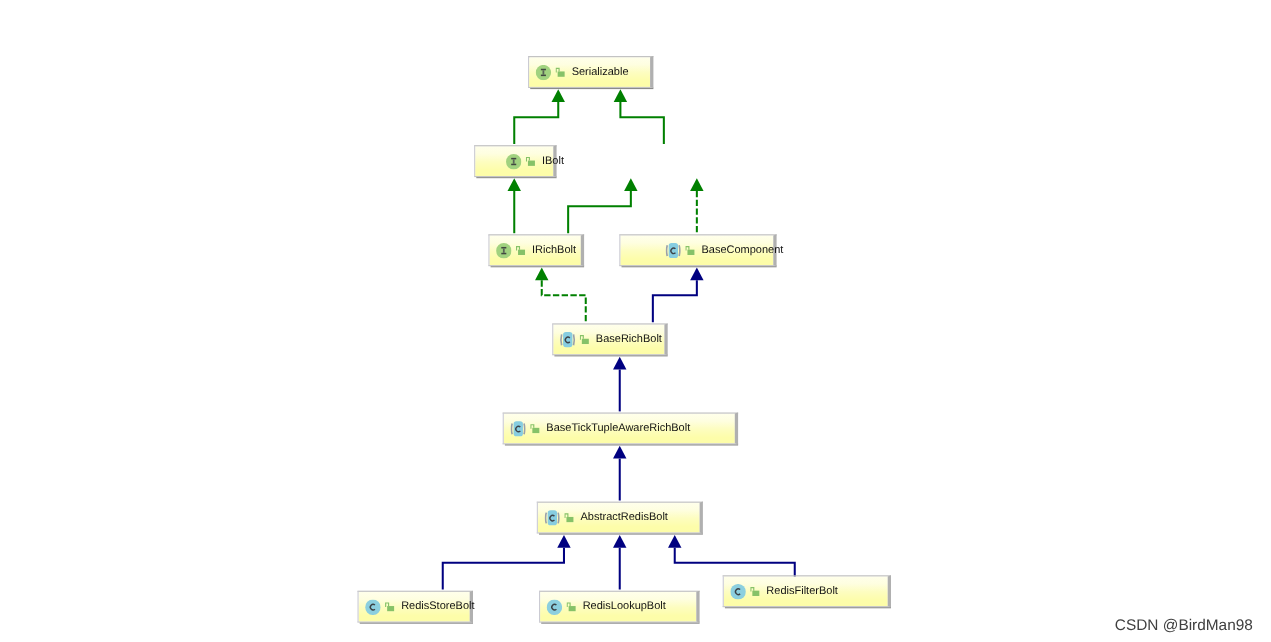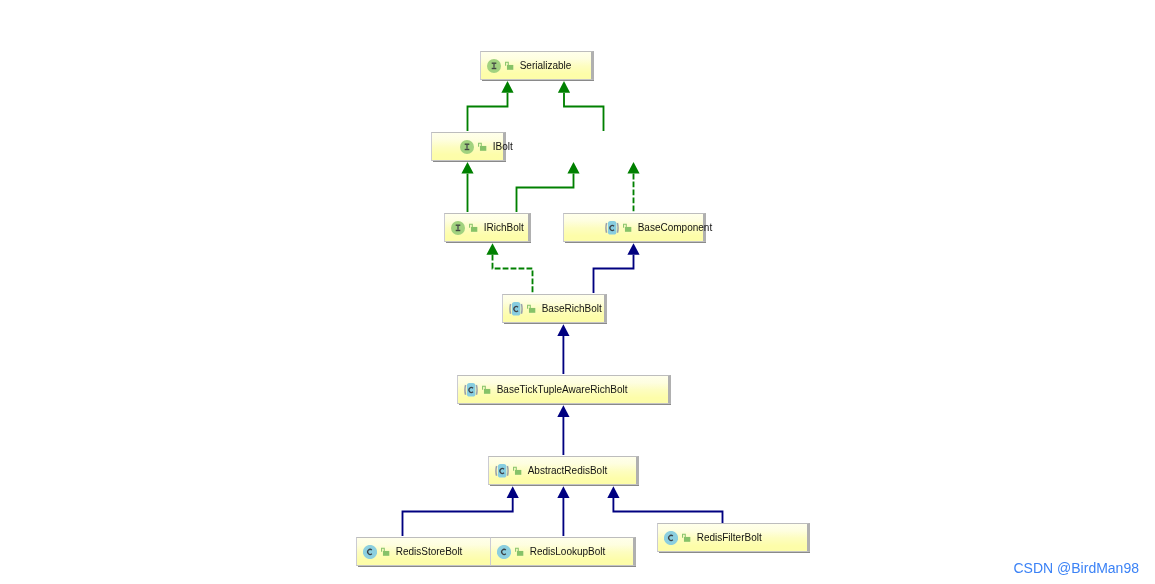--- a/index.html
+++ b/index.html
@@ -10,21 +10,21 @@
   svg.edges{position:absolute;left:0;top:0;width:1155px;height:584px;}
   .node{position:absolute;box-sizing:border-box;display:flex;align-items:center;
         background:linear-gradient(to bottom,#ffffeb 0%,#fefee0 25%,#fdfdc0 52%,#fdfdaa 80%,#fdfda8 100%);
         border-top:1px solid #bdbdbd;border-left:1px solid #cbcbd3;
         border-right:3px solid #b0b0b0;border-bottom:1px solid #c3c3c3;
         height:29px;padding-left:6px;}
   .node::after{content:"";position:absolute;left:1px;right:-3px;bottom:-2px;height:1px;background:#8a8a8a;}
   .node .lbl{font-size:10px;color:#131313;white-space:nowrap;margin-left:5.7px;margin-top:-0.5px;}
   .node .gap{width:4px;flex:0 0 auto;}
   .ico{flex:0 0 auto;display:block;}
-  .watermark{position:absolute;left:1013.5px;top:559.5px;color:#3b82f6;font-size:14px;}
+  .watermark{position:absolute;left:1013.5px;top:559.5px;color:#404040;font-size:14px;}
 </style>
 </head>
 <body>
 
 <div id="diagram">
   <svg class="edges" id="edges-layer" viewBox="0 0 1155 584">
       <g>
         <path d="M507.5 81.1 L501.4 92.69999999999999 L513.6 92.69999999999999 Z" fill="#008000"></path>
         <path d="M507.5 92.7 V106.5 H467.5 V131" stroke="#008000" fill="none" stroke-width="1.85"></path>
       </g>
@@ -192,21 +192,21 @@
       </span>
     <span class="gap"></span>
     <span class="lock-slot">
         <svg class="ico" width="9" height="9" viewBox="0 0 9 9">
           <path d="M0.6 4.8 V1.15 H3.25 V3.95" fill="none" stroke="#86c268" stroke-width="1.05"></path>
           <rect x="1.95" y="3.95" width="6.35" height="4.85" fill="#86c268"></rect>
         </svg>
       </span>
     <span class="lbl">AbstractRedisBolt</span>
   </div>
-    <div class="node" style="left: 356px; top: 537px; width: 150px; height: 29px;">
+    <div class="node" style="left: 325px; top: 537px; width: 105px; height: 29px;">
     <span class="icon-slot">
         <svg class="ico" width="14" height="14" viewBox="0 0 14 14">
           <circle cx="7" cy="7" r="7.1" fill="#8ccfdf"></circle>
           <path d="M8.85 4.95 A2.55 2.55 0 1 0 8.85 8.85" fill="none" stroke="#3a4145" stroke-width="1.3"></path>
         </svg>
       </span>
     <span class="gap"></span>
     <span class="lock-slot">
         <svg class="ico" width="9" height="9" viewBox="0 0 9 9">
           <path d="M0.6 4.8 V1.15 H3.25 V3.95" fill="none" stroke="#86c268" stroke-width="1.05"></path>

